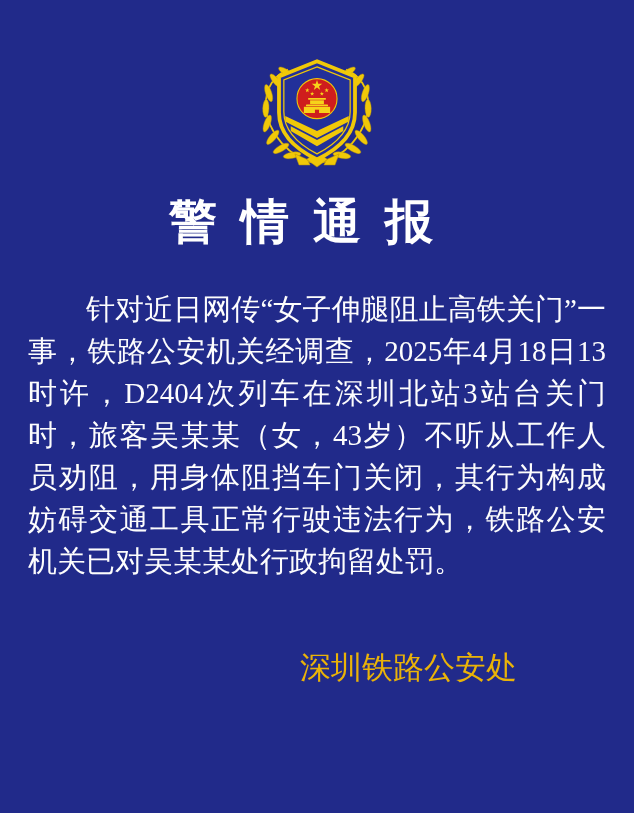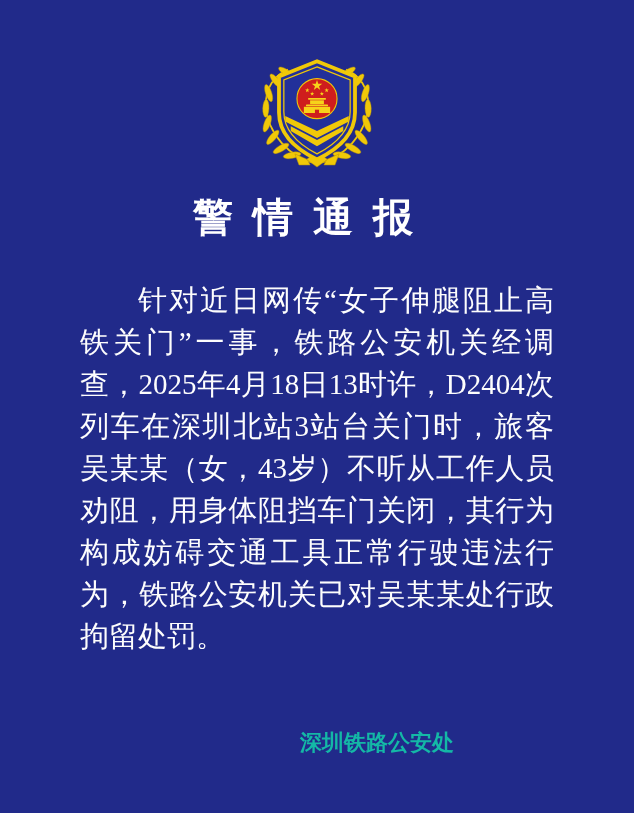--- a/index.html
+++ b/index.html
@@ -19,46 +19,45 @@
     height: 813px;
     position: relative;
   }
   .badge-wrap {
     padding-top: 50px;
     display: flex;
     justify-content: center;
   }
   .title {
     margin: 22px 8px 0 0;
-    font-size: 40px;
+    font-size: 48px;
     font-weight: bold;
     text-align: center;
     letter-spacing: 0.5em;
     color: #ffffff;
   }
   .body-text {
     margin: 34px 0 0 0;
-    padding: 0 80px;
+    padding: 0 28px;
     font-size: 29px;
     line-height: 42px;
     text-align: justify;
     text-justify: inter-ideograph;
     text-indent: 2em;
     color: #fdfdfd;
   }
   .sign-block {
     margin-top: 62px;
     margin-left: 300px;
     width: -moz-fit-content;
     width: fit-content;
     text-align: center;
-    font-size: 22px;
+    font-size: 31px;
     line-height: 47px;
-    color: #14b8a6;
-    font-weight: bold;
+    color: #eab308;
   }
 </style>
 </head>
 <body style="background: rgb(33, 42, 138);">
 
 <div class="poster">
 
   <div class="badge-wrap">
     <svg width="152" height="118" viewBox="0 0 220 170" aria-hidden="true">
 

